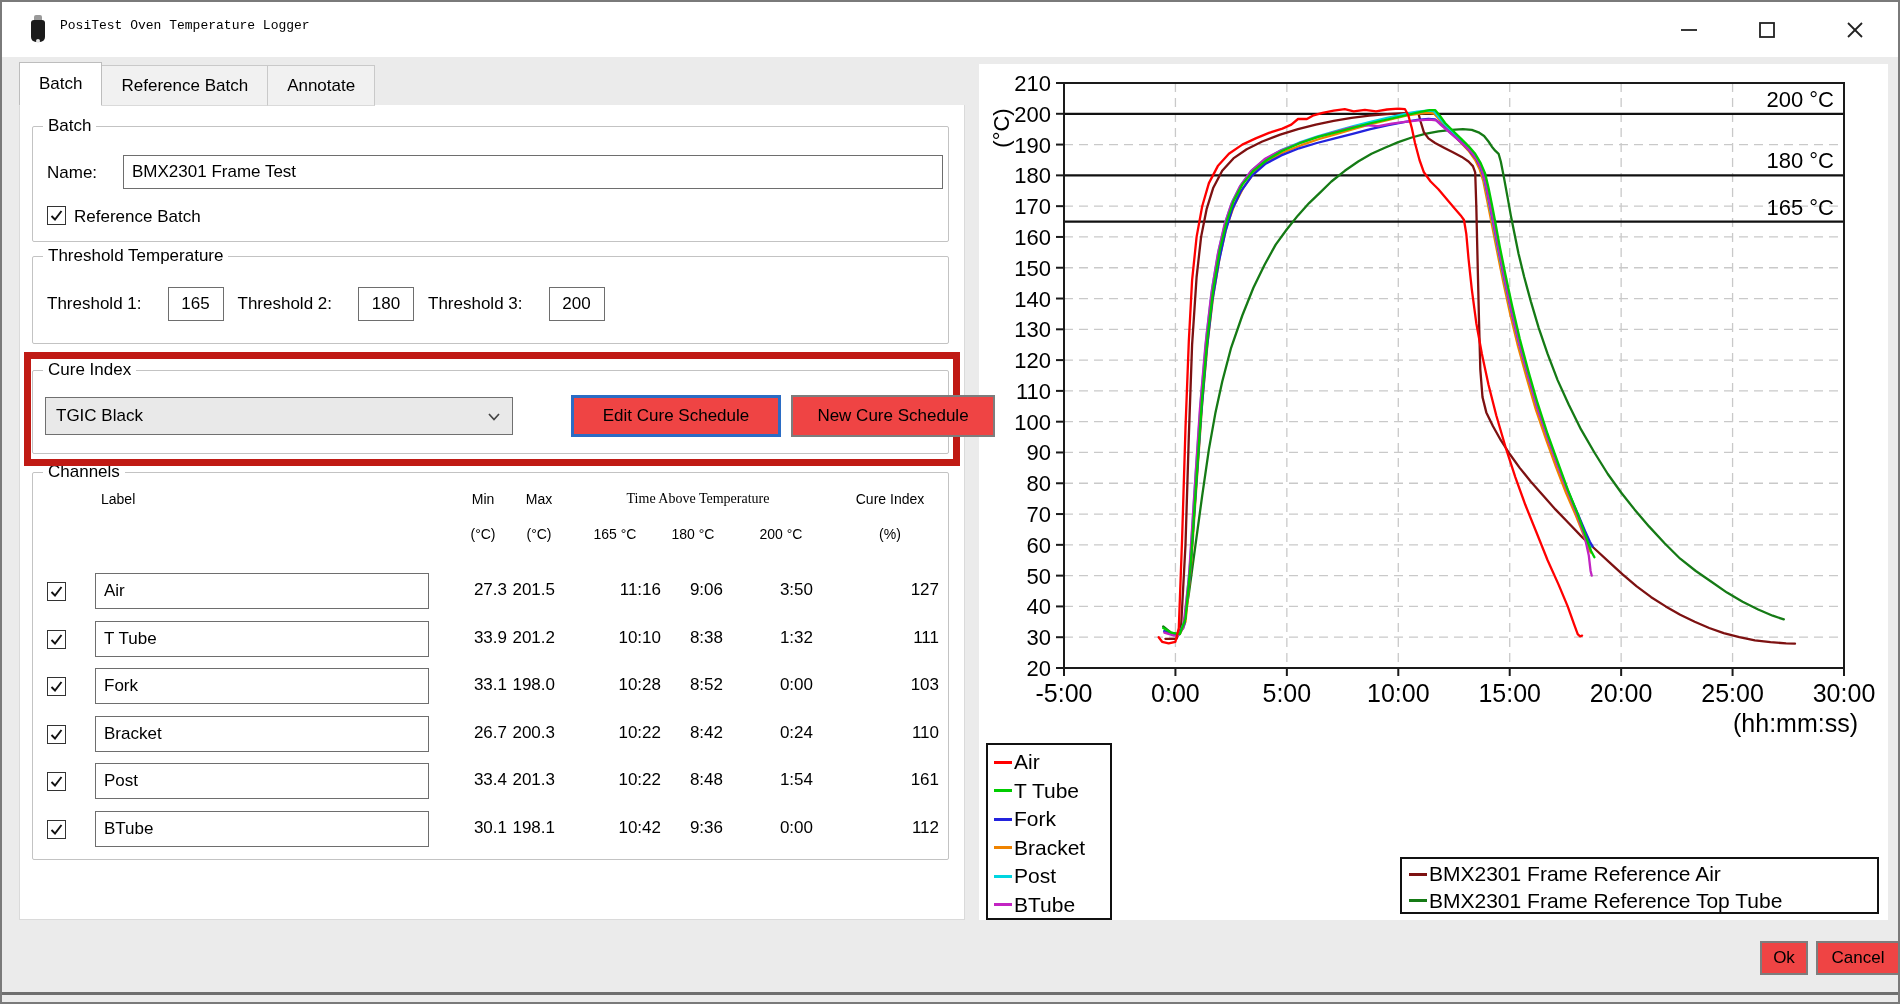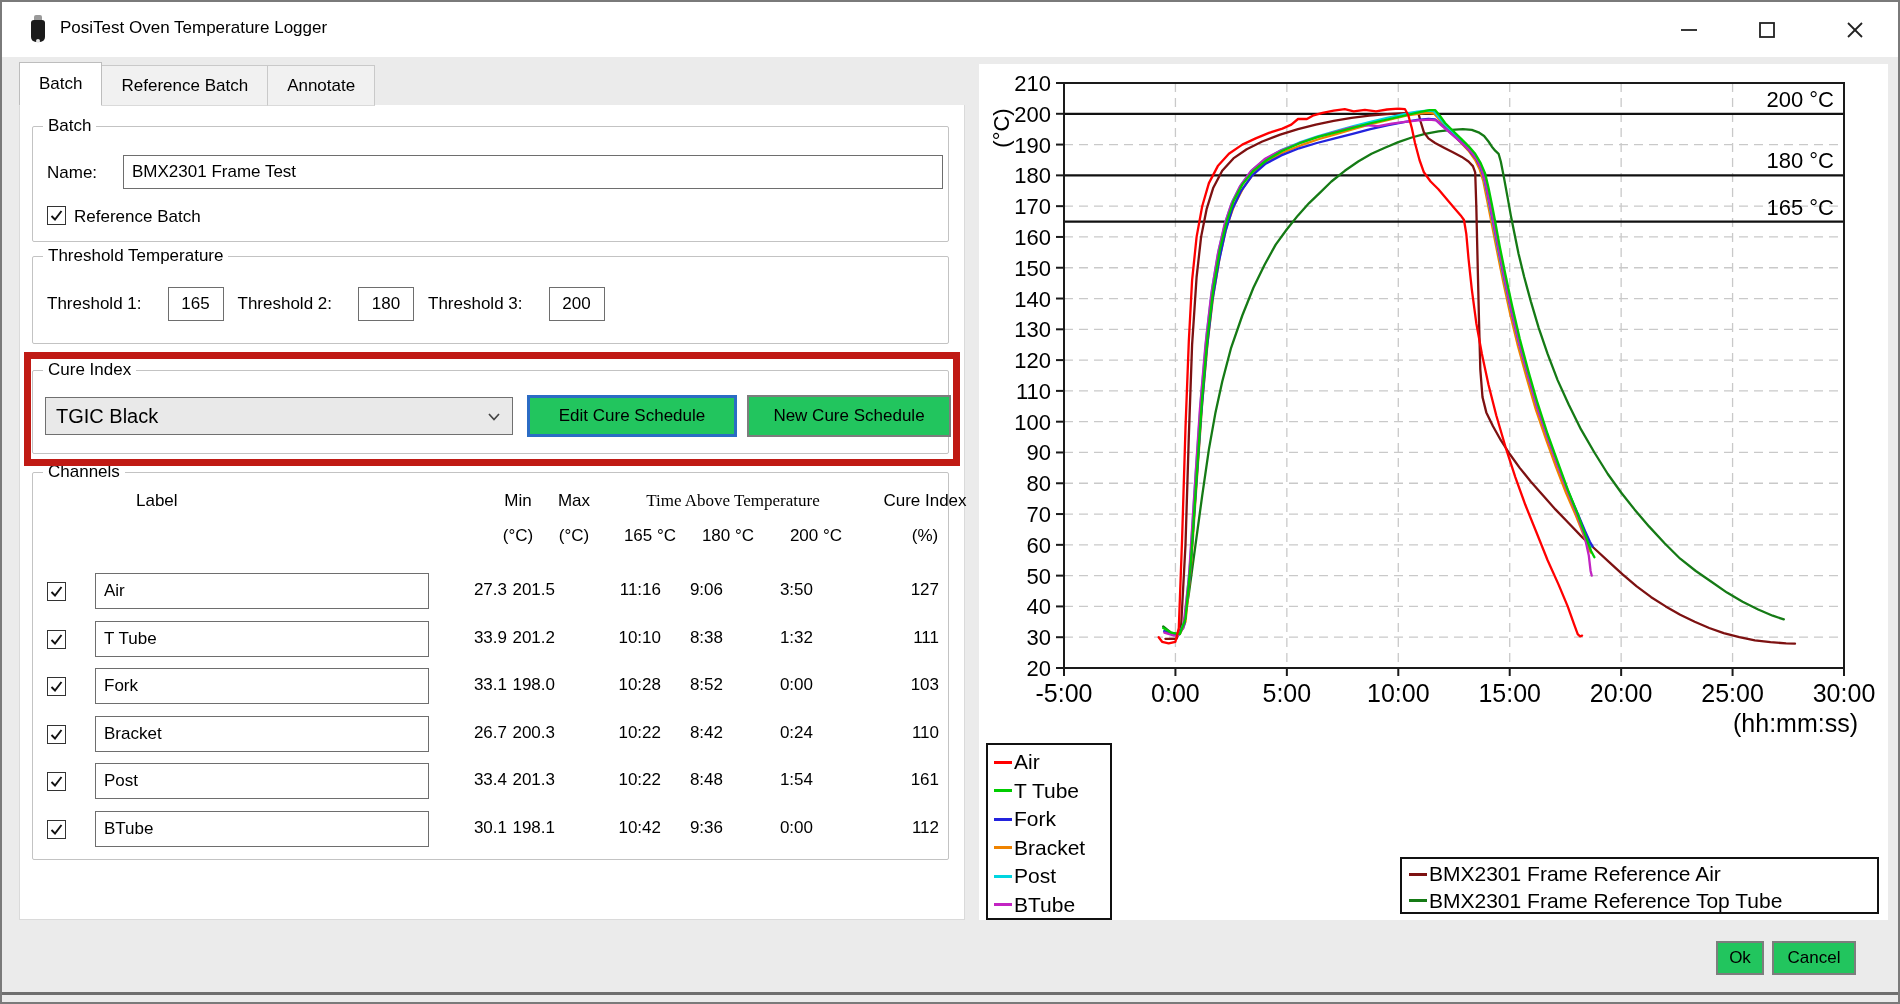--- a/index.html
+++ b/index.html
@@ -9,48 +9,48 @@
     background:#ebebeb;border:2px solid #7a7a7a;
     font-family:"Liberation Sans",sans-serif;color:#000;overflow:hidden;
   }
   .abs{position:absolute;}
   
   #titlebar{left:0;top:0;width:1896px;height:55px;background:#ffffff;}
   #app-icon{left:28px;top:13px;width:16px;height:30px;}
   #app-icon .tip{position:absolute;left:4px;top:0;width:8px;height:6px;background:#9a9a9a;border-radius:2px 2px 0 0;}
   #app-icon .body{position:absolute;left:1px;top:5px;width:14px;height:22px;background:#1b1b1b;border-radius:3px 3px 5px 5px;}
   #app-icon .dot{position:absolute;left:6px;top:24px;width:4px;height:4px;background:#e8e8e8;border-radius:50%;}
-  #title-text{left:58px;top:16px;font-size:17px;}
+  #title-text{left:58px;top:16px;font-size:13px;font-family:Liberation Mono, monospace;}
   .winbtn{top:0;width:58px;height:55px;display:flex;align-items:center;justify-content:center;}
   #btn-min{left:1658px;} #btn-max{left:1736px;} #btn-close{left:1824px;}
   
   #tabpage{left:17px;top:103px;width:946px;height:815px;background:#ffffff;border:1px solid #dadada;border-top:none;}
   #chartpanel{left:977px;top:62px;width:909px;height:856px;background:#ffffff;}
   #bottom-edge{left:0;top:990px;width:1896px;height:3px;background:#6e6e6e;}
   
   #tabstrip{left:17px;top:60px;height:44px;display:flex;align-items:flex-end;}
   .tab{height:41px;padding:0 19px;display:flex;align-items:center;font-size:17px;
        background:#f1f1f1;border:1px solid #c9c9c9;border-bottom:1px solid #dadada;margin-right:-1px;}
   .tab.active{height:44px;background:#ffffff;border:1px solid #bdbdbd;border-bottom:1px solid #ffffff;position:relative;z-index:3;}
   
   .group{position:absolute;border:1px solid #c3c3c3;border-radius:2px;}
   .group-label{position:absolute;top:-11px;left:10px;background:#ffffff;padding:0 5px;font-size:17px;}
   
   .lbl{position:absolute;font-size:17px;white-space:nowrap;}
   .tbox{position:absolute;border:1px solid #6e6e6e;background:#fff;font-family:"Liberation Sans",sans-serif;
         font-size:17px;padding:0 8px;outline:none;color:#000;}
   .cb{position:absolute;width:19px;height:19px;border:1.6px solid #333;background:#fff;display:flex;align-items:center;justify-content:center;}
-  .combo{position:absolute;background:#e9e9e9;border:1px solid #707070;display:flex;align-items:center;font-size:20px;padding:0 10px;}
+  .combo{position:absolute;background:#e9e9e9;border:1px solid #707070;display:flex;align-items:center;font-size:17px;padding:0 10px;}
   .combo .chev{position:absolute;right:12px;top:15px;}
-  .btn{position:absolute;background:#22c55e;border:2px solid #7d7d7d;font-size:17px;display:flex;
-       align-items:center;justify-content:center;font-family:"Liberation Sans",sans-serif;color:#000;}
+  .btn{position:absolute;background:#ef4444;border:2px solid #7d7d7d;font-size:17px;display:flex;
+       align-items:center;justify-content:center;font-family:"Liberation Sans",sans-serif;color:#000;margin-left:44px;}
   .btn.focused{border:3px solid #2b6cc4;}
   #red-box{left:22px;top:350px;width:936px;height:114px;border:7px solid #c01a14;z-index:2;}
   
-  .hdr{position:absolute;font-size:17px;white-space:nowrap;margin-left:35px;}
+  .hdr{position:absolute;font-size:14px;white-space:nowrap;}
   .hdr.ctr{transform:translateX(-50%);}
   .ch-row{position:absolute;left:0;width:100%;height:40px;}
   .ch-row .tbox{left:62px;top:0;width:334px;height:36px;}
   .ch-row .cb{left:14px;top:9px;}
   .cv{position:absolute;top:7px;font-size:17px;white-space:nowrap;}
   .cv.c-min{right:441px;} .cv.c-max{right:393px;} .cv.c-165{right:287px;}
   .cv.c-180{right:225px;text-align:center;} .cv.c-200{right:135px;} .cv.c-cure{right:9px;}
   
   .legend{position:absolute;background:#fff;border:2px solid #111;}
   #legend-channels{left:984px;top:741px;width:126px;height:177px;padding:3px 0 0 6px;}

